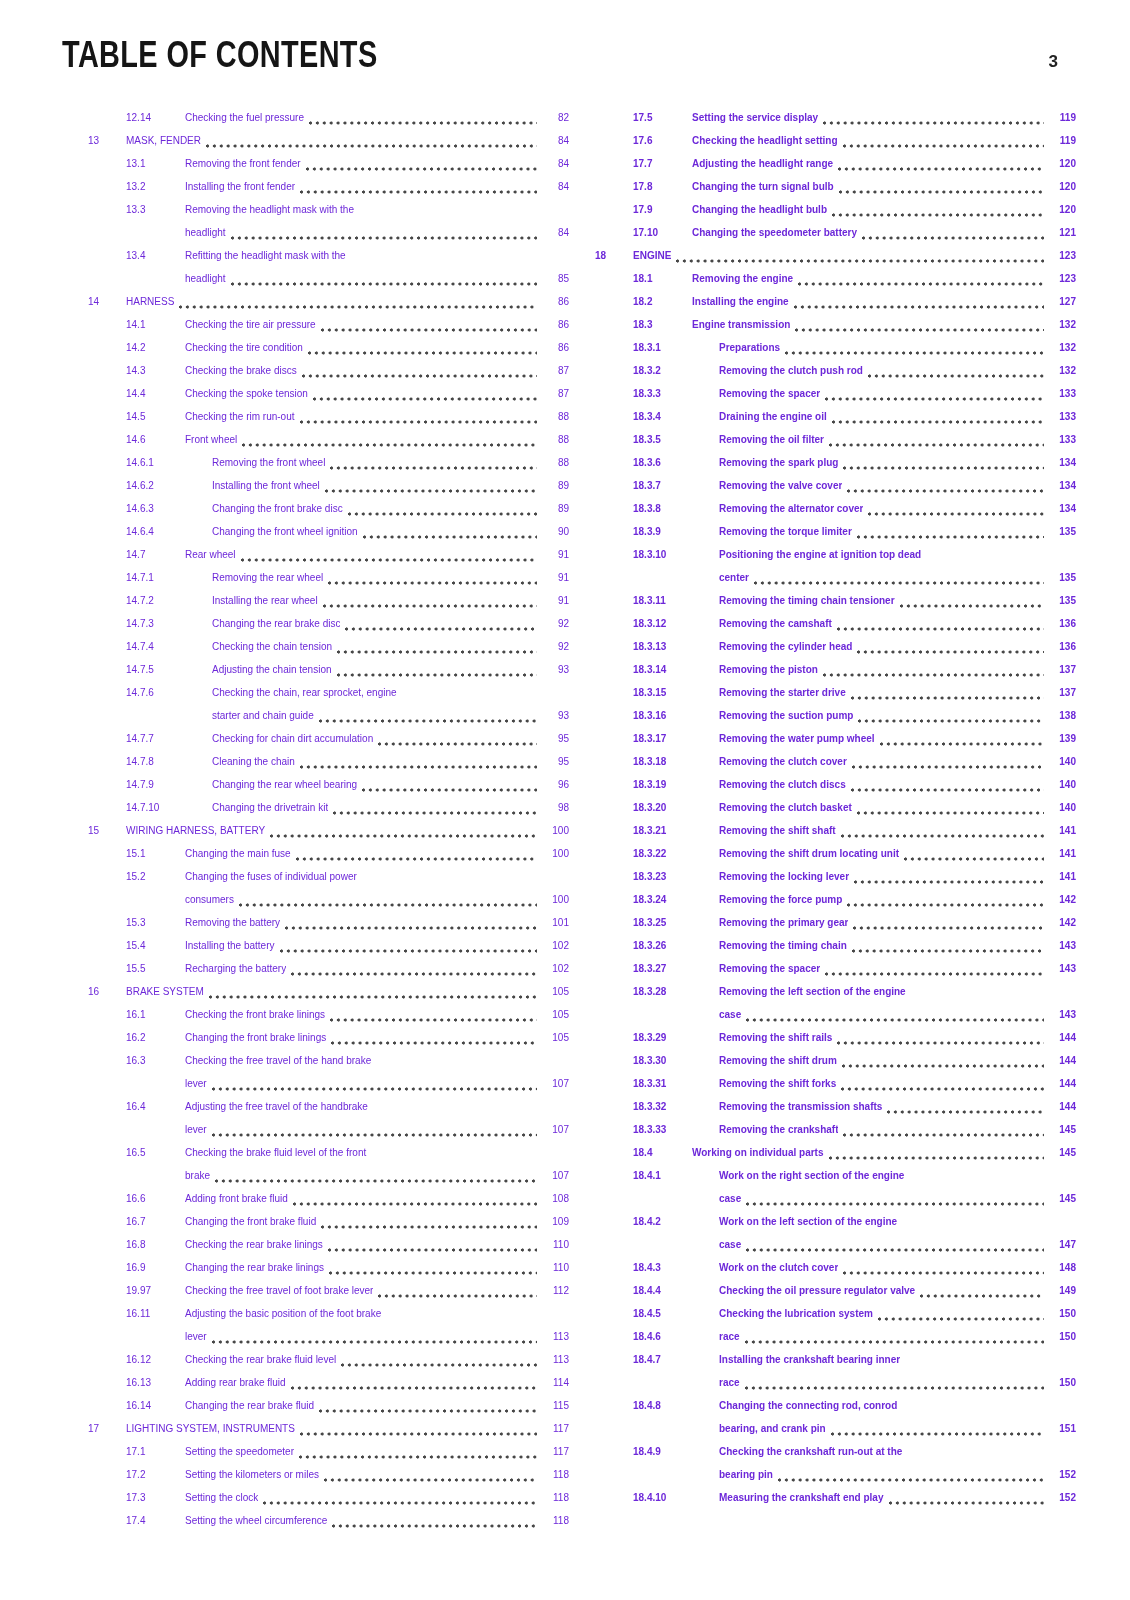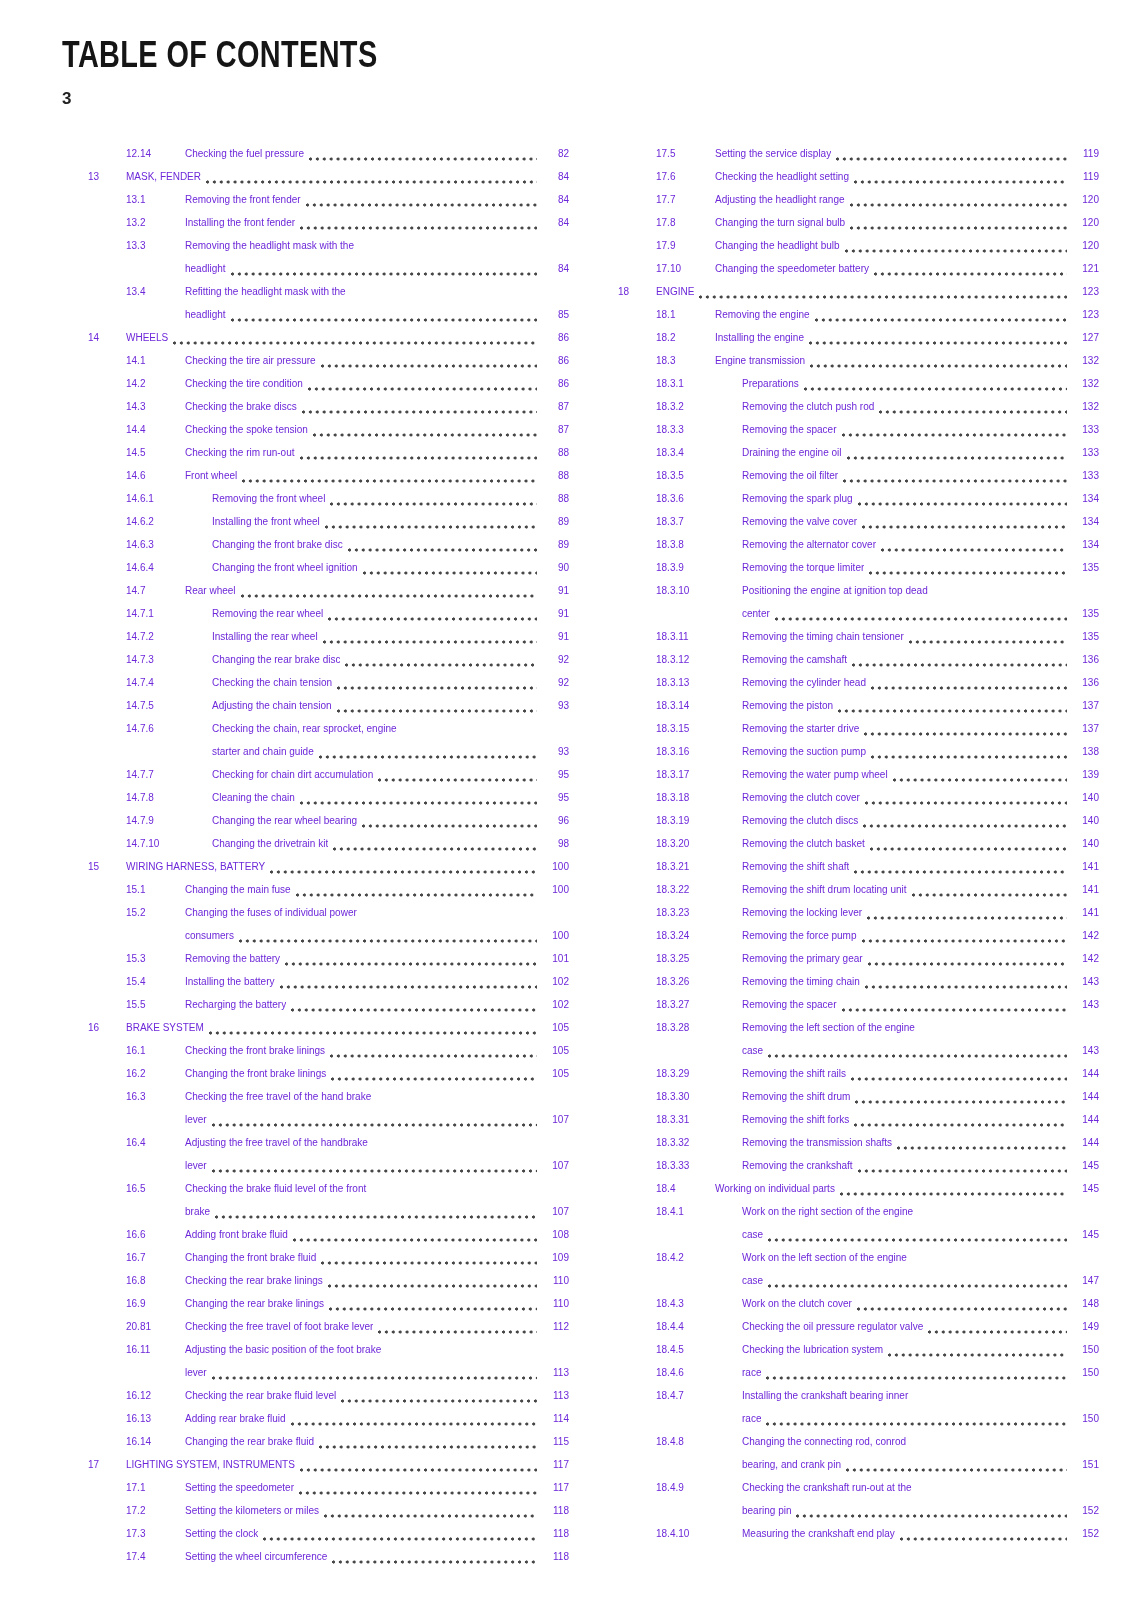--- a/index.html
+++ b/index.html
@@ -1,33 +1,33 @@
 <!DOCTYPE html>
 <html><head>
 <meta charset="utf-8">
 <style>
   html,body { margin:0; padding:0; background:#ffffff; }
   .page {
     position:relative; width:1130px; height:1600px; background:#ffffff;
     overflow:hidden; font-family:"Liberation Sans", sans-serif;
   }
   .header { display:flex; justify-content:space-between; align-items:flex-start;
-            padding:36px 72px 0 62px;flex-direction:column; }
+            padding:36px 72px 0 62px; }
   .doc-title {
     font-weight:bold; font-size:37px; line-height:1; color:#151515;
     transform:scaleX(0.78); transform-origin:left top; white-space:nowrap;
     letter-spacing:0.5px;
   }
   .page-num { font-weight:bold; font-size:17px; color:#222; margin-top:16px; }
   .toc {
     display:flex; padding-left:88px; margin-top:33px;
     font-size:10px; line-height:23px; color:#6d28d9;
   }
   .toc-col { width:481px; flex:0 0 auto; }
-  .toc-col + .toc-col { margin-left:49px; }
+  .toc-col + .toc-col { margin-left:26px;font-weight:bold; }
   .entry { display:flex; }
   .num { flex:0 0 auto; }
   .lvl0 .num { width:38px; }
   .lvl1 .num, .lvl2 .num { margin-left:38px; }
   .lvl1 .num { width:59px; }
   .lvl2 .num { width:86px; }
   .body { flex:1 1 auto; min-width:0; }
   .line { white-space:nowrap; }
   .line.last { display:flex; }
   .t { flex:0 1 auto; overflow:hidden; }
@@ -108,21 +108,21 @@
               <span class="t">headlight</span>
               <span class="leader"></span>
               <span class="pg">85</span>
             </div>
           </div>
         </div>
         <div class="entry lvl0">
           <span class="num">14</span>
           <div class="body">
             <div class="line last">
-              <span class="t">WHEELS</span>
+              <span class="t">HARNESS</span>
               <span class="leader"></span>
               <span class="pg">86</span>
             </div>
           </div>
         </div>
         <div class="entry lvl1">
           <span class="num">14.1</span>
           <div class="body">
             <div class="line last">
               <span class="t">Checking the tire air pressure</span>
@@ -490,21 +490,21 @@
           <span class="num">16.9</span>
           <div class="body">
             <div class="line last">
               <span class="t">Changing the rear brake linings</span>
               <span class="leader"></span>
               <span class="pg">110</span>
             </div>
           </div>
         </div>
         <div class="entry lvl1">
-          <span class="num">20.81</span>
+          <span class="num">19.97</span>
           <div class="body">
             <div class="line last">
               <span class="t">Checking the free travel of foot brake lever</span>
               <span class="leader"></span>
               <span class="pg">112</span>
             </div>
           </div>
         </div>
         <div class="entry lvl1">
           <span class="num">16.11</span>

